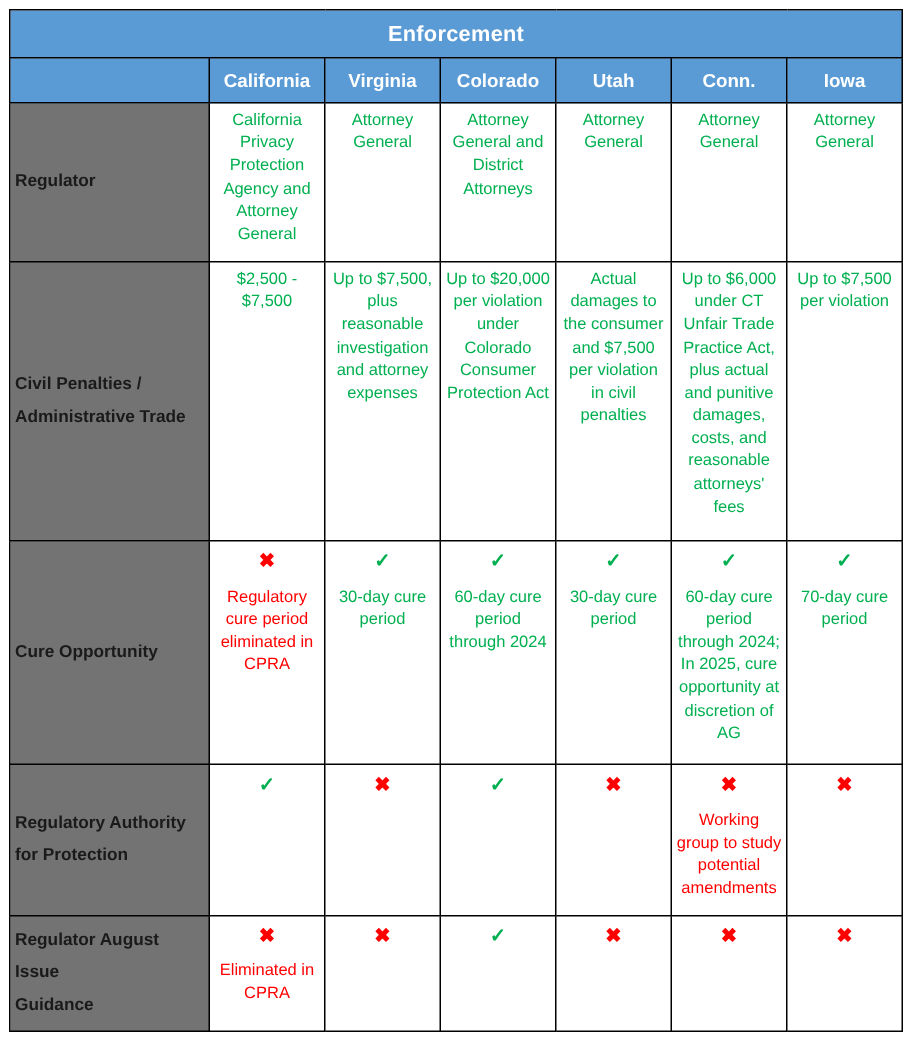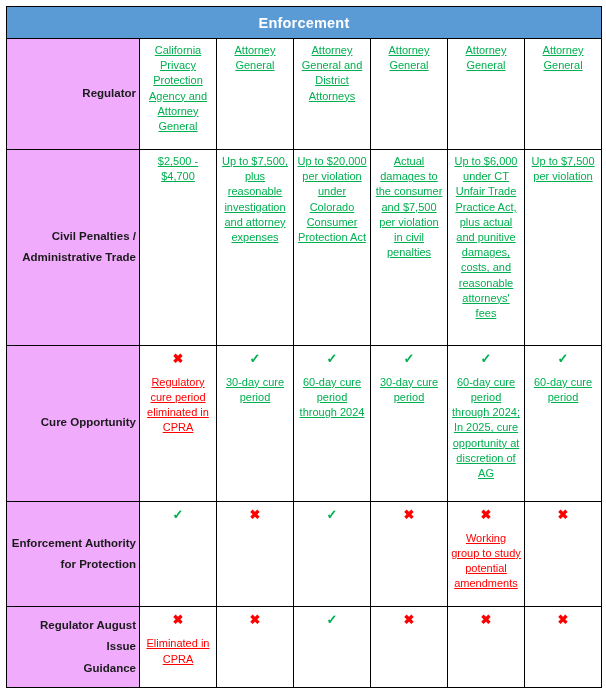--- a/index.html
+++ b/index.html
@@ -55,25 +55,25 @@
     font-size: 12.5px;
     font-weight: bold;
     text-align: center;
     vertical-align: middle !important;
     height: 30px;
   }
   .hdr-blank { background: #5B9BD5; }
 
   
   .rowlabel {
-    background: #f0abfc;
+    background: #737373;
     color: #1a1a1a;
     font-size: 11.5px;
     font-weight: bold;
-    text-align: right;
+    text-align: left;
     vertical-align: middle !important;
     padding-left: 10px;
     padding-right: 6px;
     line-height: 1.85;
   }
 
   
   .cell {
     background: #ffffff;
     text-align: center;
@@ -87,21 +87,21 @@
   .mark {
     display: block;
     font-size: 13px;
     line-height: 1.1;
     margin: 2px 0 9px 0;
     font-weight: bold;
   }
   .mark.yes { color: #00B050; }
   .mark.no  { color: #FF0000; }
 
-  .note { display: block; text-decoration: underline; }
+  .note { display: block; }
 
   
   col.c-label { width: 133px; }
   col.c-data  { width: 77px; }
 </style>
 </head>
 <body>
 
 <div class="table-wrap">
   <table class="cmp">
@@ -112,20 +112,29 @@
         <col class="c-data">
       <col class="c-data">
         <col class="c-data">
         <col class="c-data">
     </colgroup>
     <tbody id="tbody">
         <tr>
           <td class="title-cell" colspan="7">Enforcement</td>
         </tr>
         <tr>
+          <th class="hdr hdr-blank"></th>
+          <th class="hdr">California</th>
+          <th class="hdr">Virginia</th>
+          <th class="hdr">Colorado</th>
+          <th class="hdr">Utah</th>
+          <th class="hdr">Conn.</th>
+          <th class="hdr">Iowa</th>
+        </tr>
+        <tr>
           <td class="rowlabel">Regulator</td>
           <td class="cell">
             <span class="val note">California Privacy Protection Agency and Attorney General</span>
           </td>
           <td class="cell">
             <span class="val note">Attorney General</span>
           </td>
           <td class="cell">
             <span class="val note">Attorney General and District Attorneys</span>
           </td>
@@ -135,21 +144,21 @@
           <td class="cell">
             <span class="val note">Attorney General</span>
           </td>
           <td class="cell">
             <span class="val note">Attorney General</span>
           </td>
         </tr>
         <tr>
           <td class="rowlabel"><span>Civil Penalties /</span><br><span>Administrative Trade</span></td>
           <td class="cell">
-            <span class="val note">$2,500 - $4,700</span>
+            <span class="val note">$2,500 - $7,500</span>
           </td>
           <td class="cell">
             <span class="val note">Up to $7,500, plus reasonable investigation and attorney expenses</span>
           </td>
           <td class="cell">
             <span class="val note">Up to $20,000 per violation under Colorado Consumer Protection Act</span>
           </td>
           <td class="cell">
             <span class="val note">Actual damages to the consumer and $7,500 per violation in civil penalties</span>
           </td>
@@ -177,25 +186,25 @@
           <td class="cell">
             <span class="mark yes">✓</span>
             <span class="val note">30-day cure period</span>
           </td>
           <td class="cell">
             <span class="mark yes">✓</span>
             <span class="val note">60-day cure period through 2024; In 2025, cure opportunity at discretion of AG</span>
           </td>
           <td class="cell">
             <span class="mark yes">✓</span>
-            <span class="val note">60-day cure period</span>
-          </td>
-        </tr>
-        <tr>
-          <td class="rowlabel"><span>Enforcement Authority</span><br><span>for Protection</span></td>
+            <span class="val note">70-day cure period</span>
+          </td>
+        </tr>
+        <tr>
+          <td class="rowlabel"><span>Regulatory Authority</span><br><span>for Protection</span></td>
           <td class="cell">
             <span class="mark yes">✓</span>
           </td>
           <td class="cell">
             <span class="mark no">✖</span>
           </td>
           <td class="cell">
             <span class="mark yes">✓</span>
           </td>
           <td class="cell">

